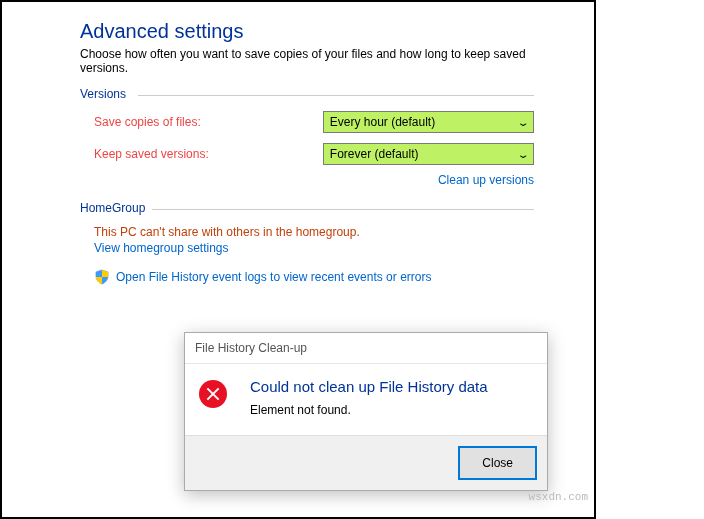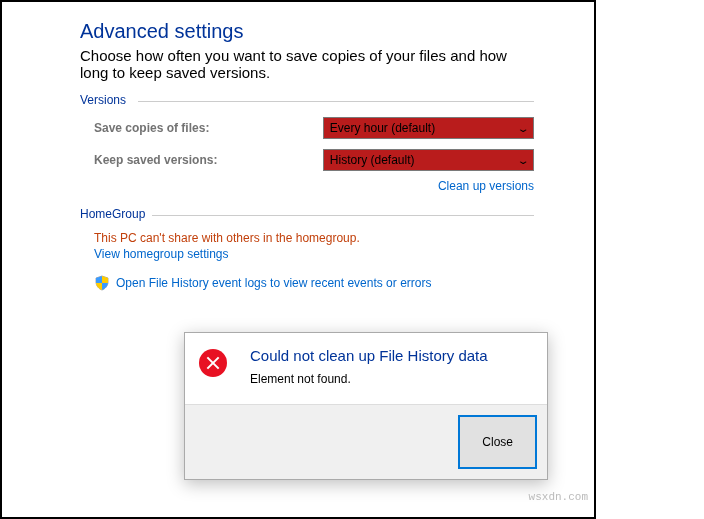--- a/index.html
+++ b/index.html
@@ -21,21 +21,21 @@
       padding: 18px 60px 0 78px;
     }
     h1 {
       color: #003399;
       font-weight: 400;
       font-size: 20px;
       margin: 0 0 4px 0;
     }
     .description {
       color: #000;
-      font-size: 15px;
+      font-size: 12px;
       margin-bottom: 12px;
     }
     .section-header {
       color: #003399;
       font-size: 12px;
       font-weight: 400;
       padding-bottom: 2px;
       margin-bottom: 8px;
       position: relative;
     }
@@ -51,28 +51,27 @@
     .section-header.wider::after { left: 72px; }
     .section-header.eventlogs::after { left: 60px; }
     .section-body { padding-left: 14px; margin-bottom: 14px; }
     .row {
       display: flex;
       align-items: center;
       margin-bottom: 10px;
     }
     .row-label {
       flex: 0 0 52%;
-      color: #737373;
-      font-weight: bold;
+      color: #ef4444;
     }
     .dropdown {
       flex: 1;
       height: 22px;
       border: 1px solid #7a7a7a;
-      background: #b91c1c;
+      background: #bef264;
       display: flex;
       align-items: center;
       justify-content: space-between;
       padding: 0 6px;
       font-size: 12px;
       cursor: pointer;
       user-select: none;
     }
     .dropdown .chev {
       font-size: 10px;
@@ -146,21 +145,21 @@
     }
     .dialog-footer {
       background: #f0f0f0;
       border-top: 1px solid #ddd;
       padding: 10px;
       text-align: right;
     }
     .btn-close {
       border: 2px solid #0078d7;
       background: #e1e1e1;
-      padding: 18px 22px;
+      padding: 8px 22px;
       font-size: 12px;
       cursor: pointer;
       font-family: inherit;
     }
     .watermark {
       position: absolute;
       bottom: 14px; right: 6px;
       font-size: 11px;
       color: #bbb;
       font-family: Liberation Mono, monospace;
@@ -182,21 +181,21 @@
       <div class="row">
         <div class="row-label">Save copies of files:</div>
         <div class="dropdown">
           <span>Every hour (default)</span>
           <span class="chev">⌄</span>
         </div>
       </div>
       <div class="row">
         <div class="row-label">Keep saved versions:</div>
         <div class="dropdown">
-          <span>History (default)</span>
+          <span>Forever (default)</span>
           <span class="chev">⌄</span>
         </div>
       </div>
       <div class="right-link">
         <a class="link">Clean up versions</a>
       </div>
     </div>
 
     <div class="section-header wider">
       <span>HomeGroup</span>
@@ -217,20 +216,21 @@
             <path d="M8 8 H2 V7 C2 11 5 14 8 15 Z" fill="#ffcc00"></path>
           </svg>
         </span>
         <a class="link">Open File History event logs to view recent events or errors</a>
       </div>
     </div>
 
   </div>
 
   <div class="dialog">
+    <div class="dialog-title">File History Clean-up</div>
     <div class="dialog-body">
       <div class="error-icon"></div>
       <div>
         <div class="dialog-headline">Could not clean up File History data</div>
         <div class="dialog-message">Element not found.</div>
       </div>
     </div>
     <div class="dialog-footer">
       <button class="btn-close">Close</button>
     </div>

